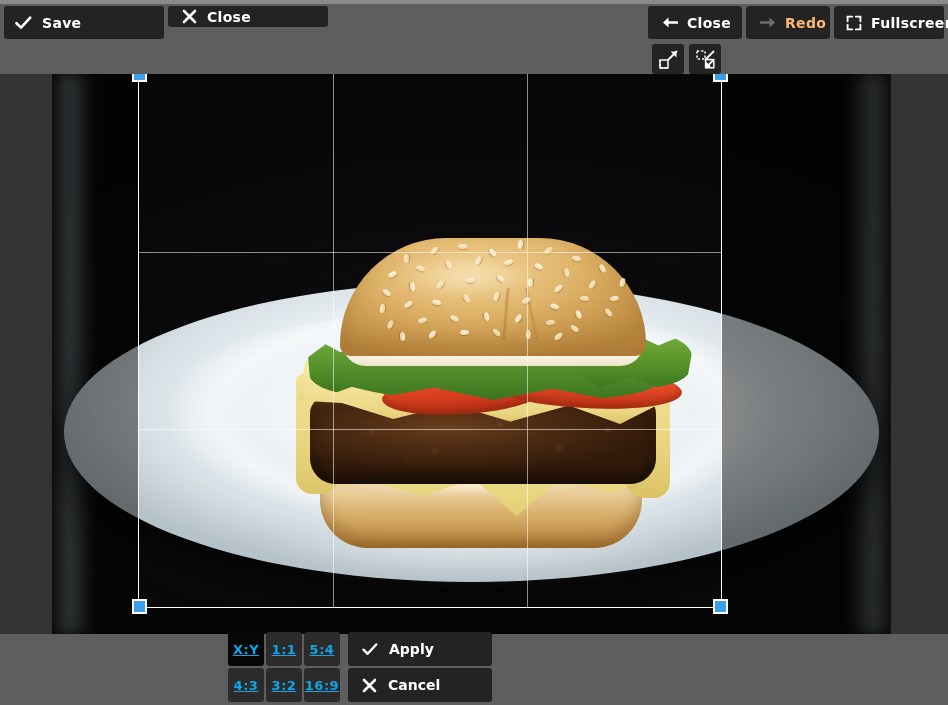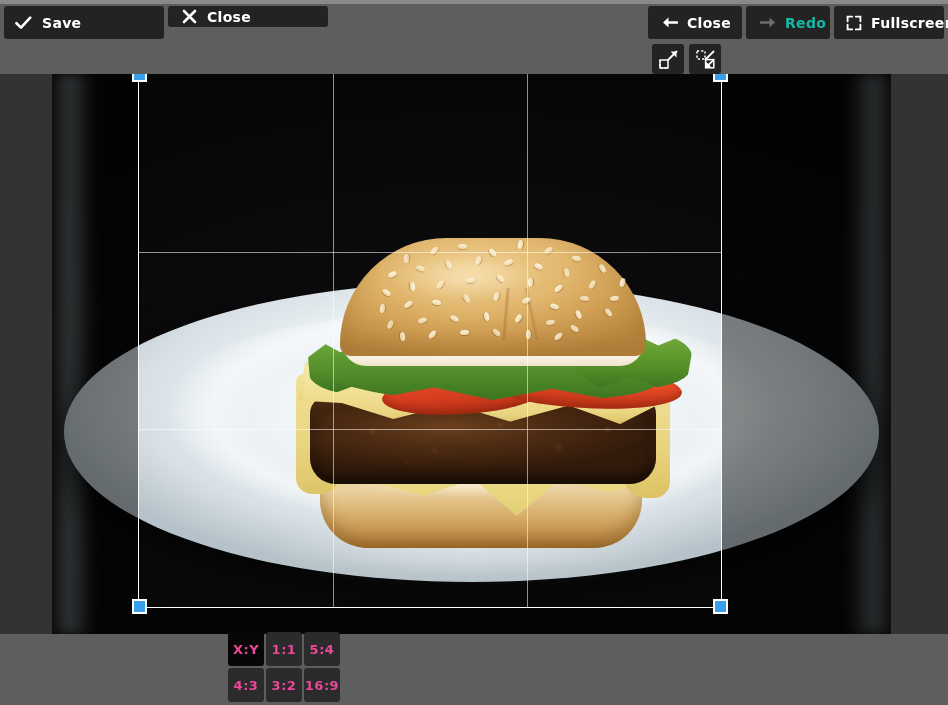--- a/index.html
+++ b/index.html
@@ -21,21 +21,21 @@
   .tbtn {
     background: #232323;
     color: #fff;
     border-radius: 3px;
     display: flex; align-items: center;
     font-size: 14px; font-weight: bold;
     letter-spacing: .3px;
     user-select: none;
   }
   .tbtn .glyph { display:inline-flex; align-items:center; justify-content:center; }
-  .tbtn.disabled { color: #14b8a6; }
+  .tbtn.disabled { color: #fdba74; }
 
   
   #save-btn  { position:absolute; left:4px;   top:6px; width:160px; height:33px; padding-left:11px; gap:10px; }
   #close-btn { position:absolute; left:168px; top:6px; width:160px; height:21px; padding-left:14px; gap:10px; }
 
   
   #undo-btn  { position:absolute; left:648px; top:6px; width:94px;  height:33px; padding-left:14px; gap:9px; }
   #redo-btn  { position:absolute; left:746px; top:6px; width:84px;  height:33px; padding-left:14px; gap:9px; }
   #full-btn  { position:absolute; left:834px; top:6px; width:110px; height:33px; padding-left:12px; gap:9px; }
 
@@ -273,23 +273,23 @@
     display:flex; flex-direction:column; align-items:center; justify-content:center; gap:7px;
     color:#fff; user-select:none;
   }
   #crop-tool .label { font-size:12px; font-weight:bold; }
 
   #ratio-grid {
     margin-left:3px;
     display:grid; grid-template-columns:repeat(3,36px); grid-template-rows:34px 34px; gap:2px 2px;
   }
   .ratio-btn {
-    background:#2b2b2b; color:#ec4899; border-radius:3px;
+    background:#2b2b2b; color:#0ea5e9; border-radius:3px;
     display:flex; align-items:center; justify-content:center;
-    font-size:13px; font-weight:bold; letter-spacing:.5px; user-select:none;
+    font-size:13px; font-weight:bold; letter-spacing:.5px; user-select:none;text-decoration:underline;
   }
   .ratio-btn.active { background:#070707; }
 
   #dim-col { margin-left:4px; display:flex; flex-direction:column; gap:2px; }
   .dim-row {
     width:152px; height:34px; background:#3b3b3b; border-radius:3px;
     display:flex; align-items:center; padding-left:8px; gap:10px;
   }
   .dim-input {
     width:50px; height:21px; background:#0b0b0b; border:2px solid #fff;
@@ -503,14 +503,32 @@
       <div class="ratio-btn">1:1</div>
       <div class="ratio-btn">5:4</div>
       <div class="ratio-btn">4:3</div>
       <div class="ratio-btn">3:2</div>
       <div class="ratio-btn">16:9</div>
     </div>
 
     <div id="dim-col">
     </div>
 
+    <div id="action-col">
+      <div class="action-btn">
+        <span class="glyph">
+          <svg width="16" height="13" viewBox="0 0 17 14">
+              <path d="M1.5 7.2 L6 11.6 L15.2 1.6" stroke="#fff" stroke-width="2.6" fill="none" stroke-linecap="round" stroke-linejoin="round"></path>
+            </svg>
+        </span>
+        <span>Apply</span>
+      </div>
+      <div class="action-btn">
+        <span class="glyph">
+          <svg width="15" height="15" viewBox="0 0 15 15">
+              <path d="M2 2 L13 13 M13 2 L2 13" stroke="#fff" stroke-width="2.6" stroke-linecap="round"></path>
+            </svg>
+        </span>
+        <span>Cancel</span>
+      </div>
+    </div>
   </div>
 </div>
 
 </body></html>

